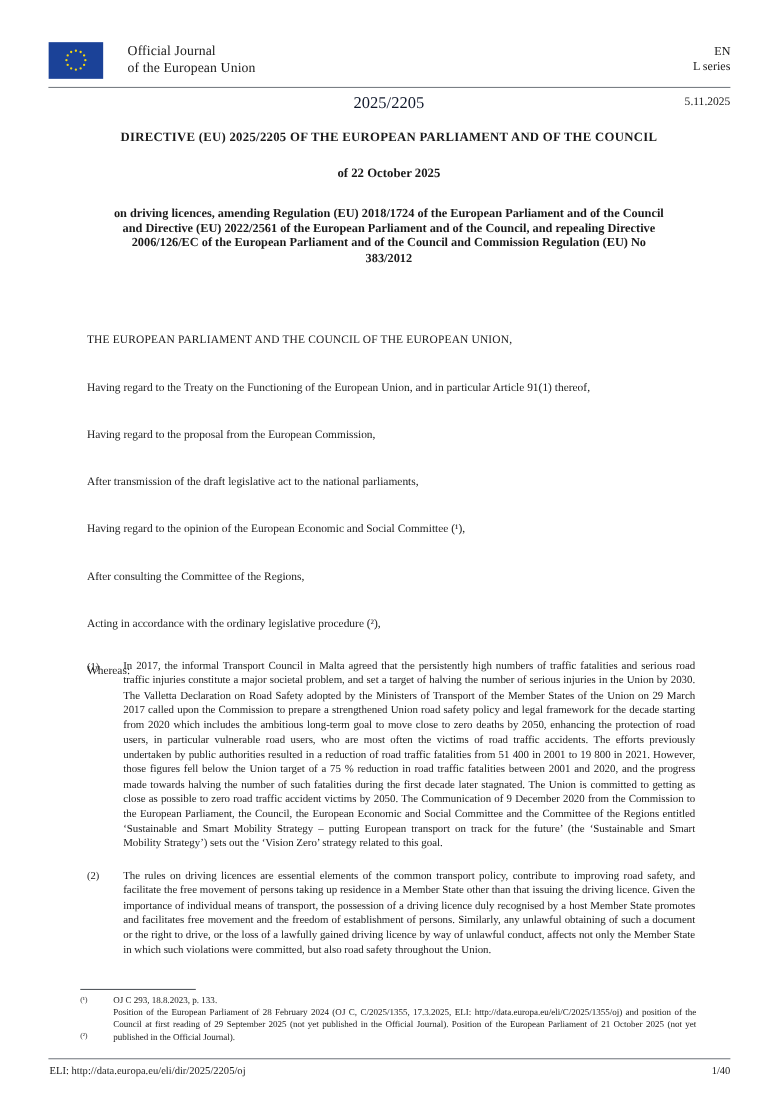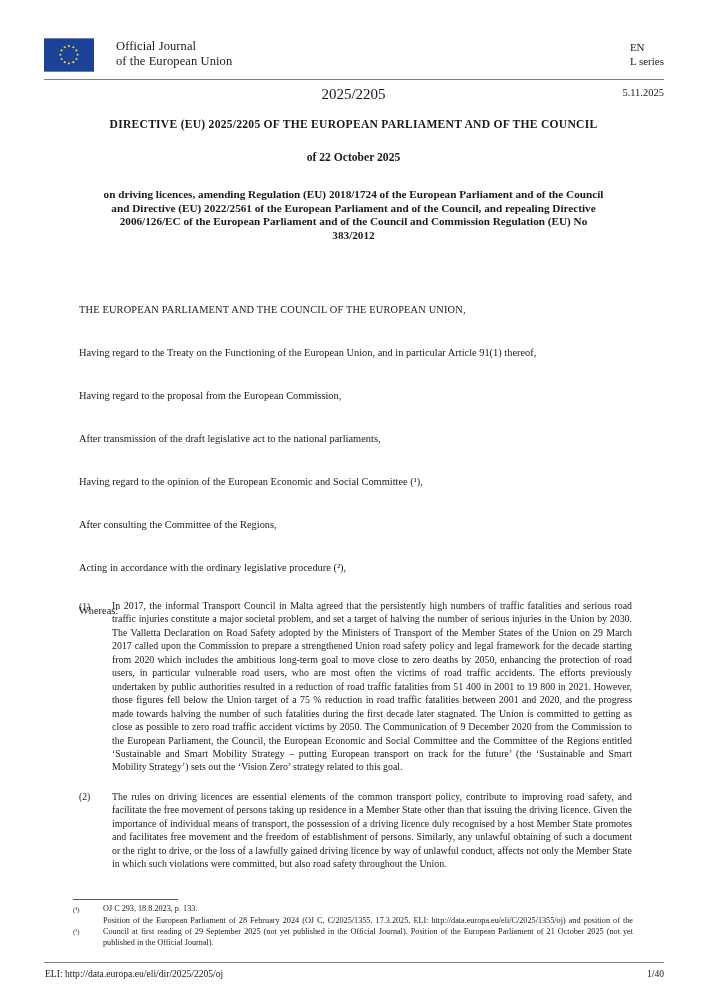--- a/index.html
+++ b/index.html
@@ -47,20 +47,21 @@
   }
   .oj-title {
     font-size: 12.5px;
     line-height: 15px;
     color: #1a1a1a;
     padding-top: 1px;
     letter-spacing: 0.1px;
   }
   .oj-title div { white-space: nowrap; }
   .masthead-right {
+    text-align: right;
     font-size: 11px;
     line-height: 14px;
     color: #1a1a1a;
     padding-top: 2px;
   }
 
   hr.rule-top {
     position: absolute;
     left: 44px;
     top: 79px;
@@ -191,21 +192,21 @@
     margin: 0;
   }
   .footnotes {
     position: absolute;
     left: 73px;
     top: 903px;
     width: 560px;
   }
   .footnote {
     display: flex;
-    align-items: center;
+    align-items: flex-end;
     font-size: 8.2px;
     line-height: 11.1px;
     margin-bottom: 0px;
   }
   .fn-marker {
     flex: 0 0 30px;
     font-size: 6.8px;
     padding-top: 0.5px;
   }
   .fn-text {

